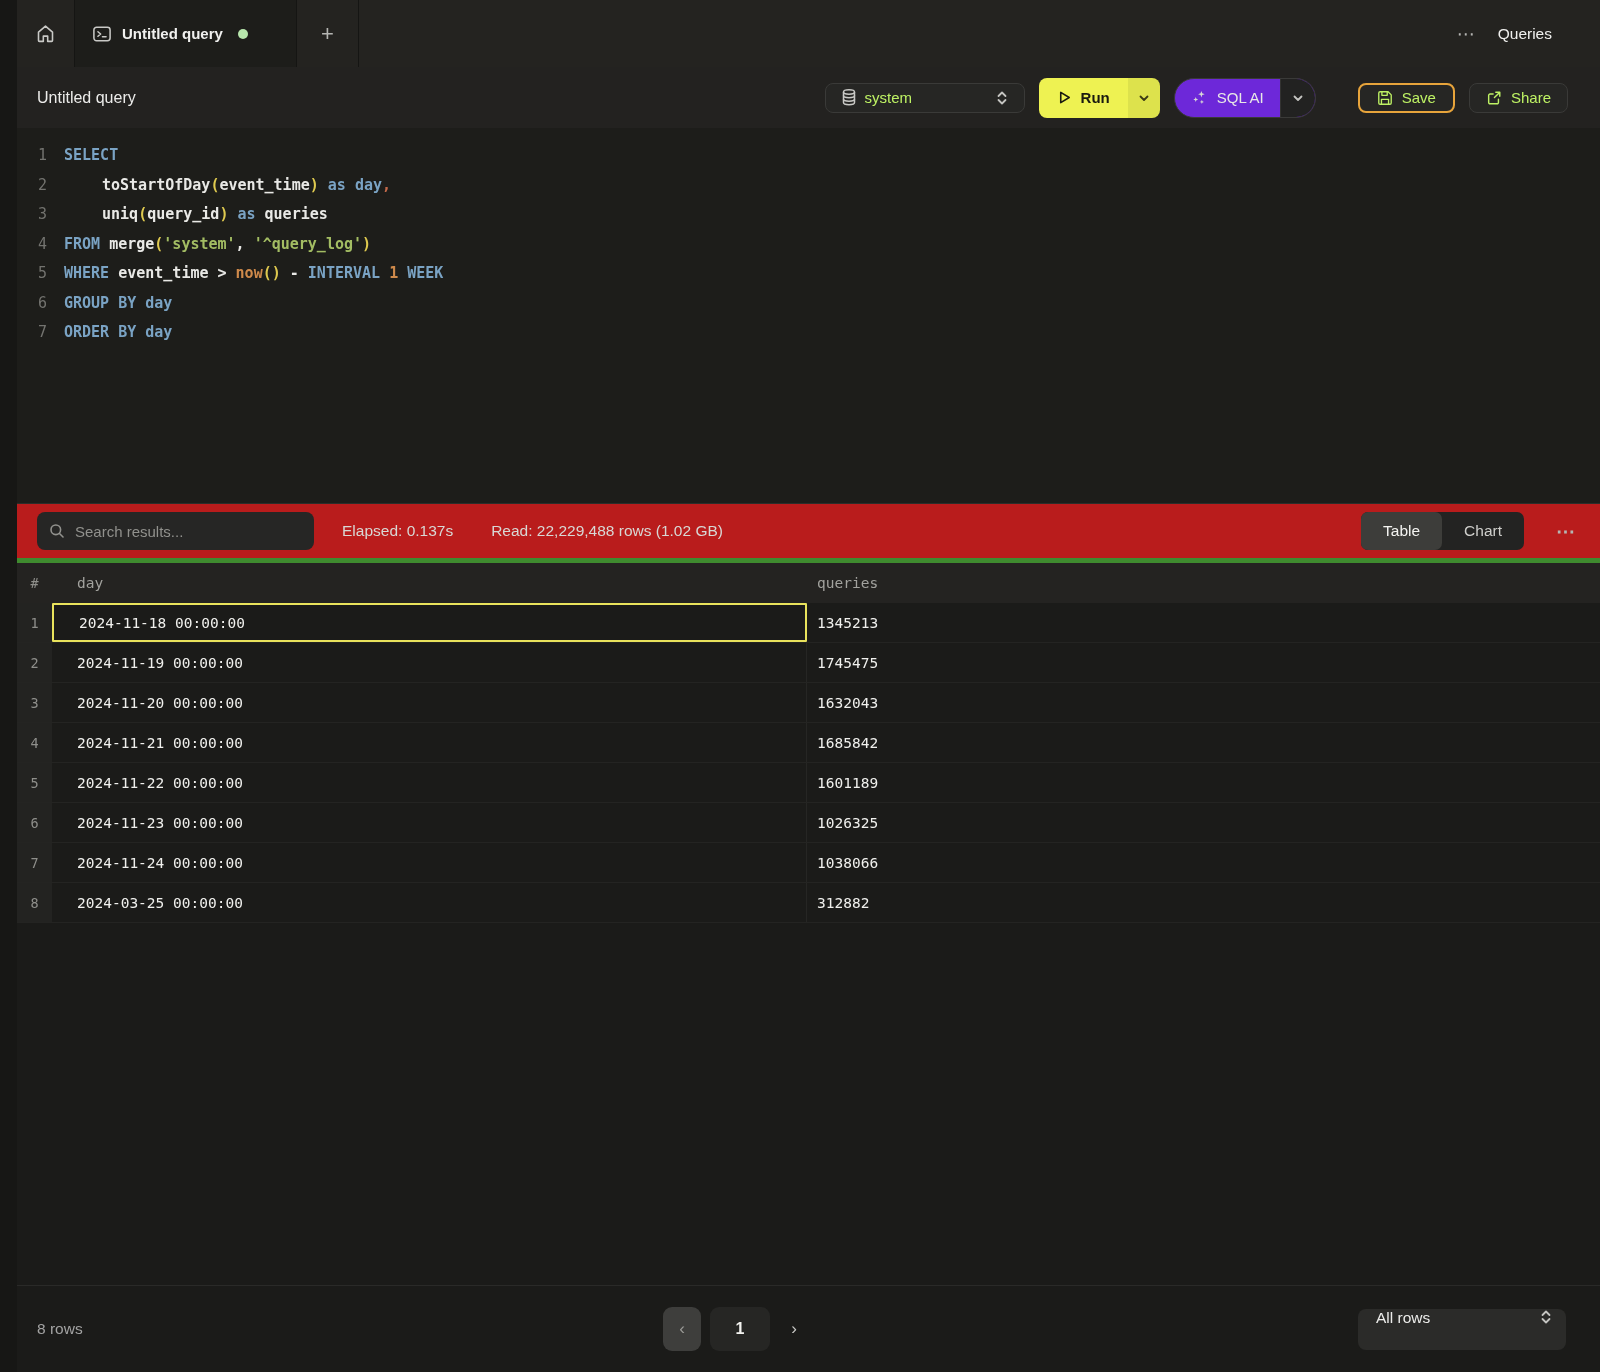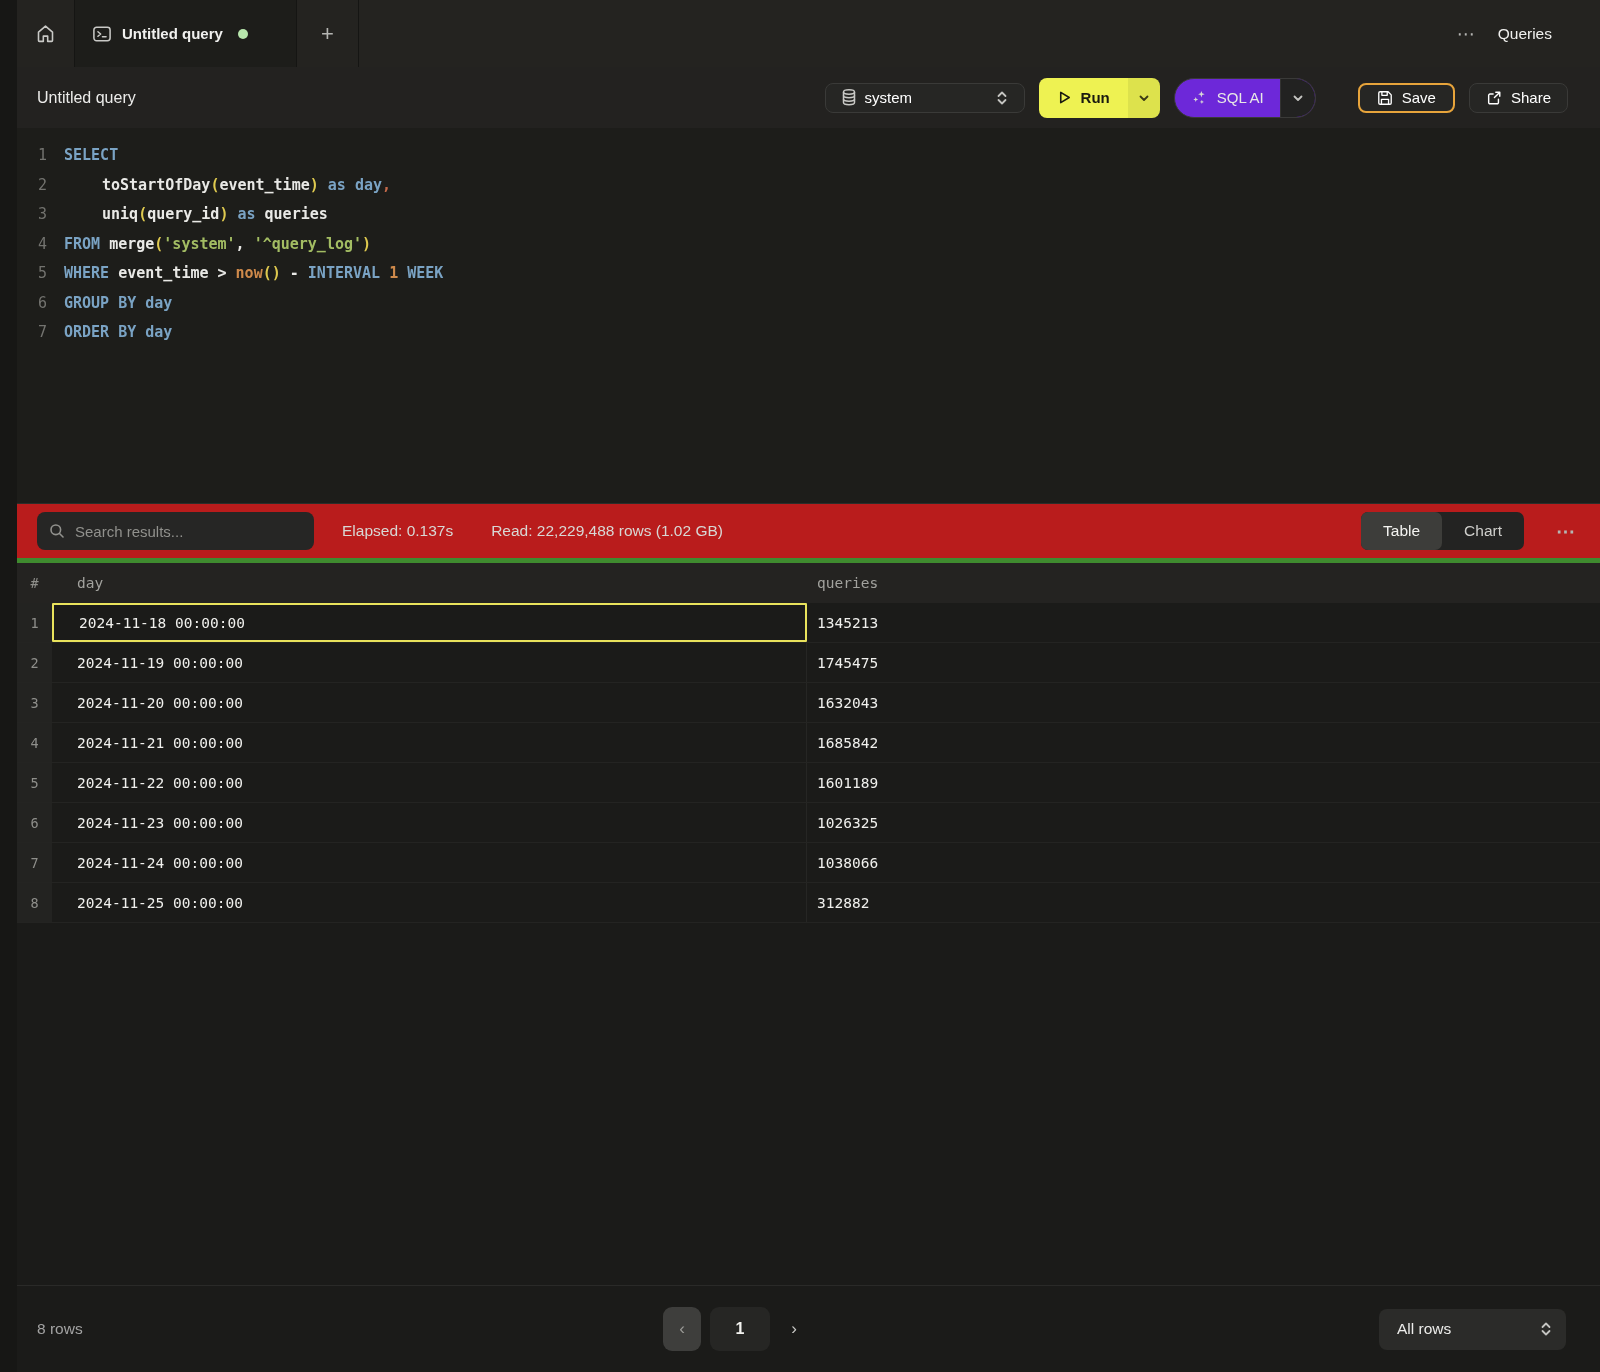--- a/index.html
+++ b/index.html
@@ -24,21 +24,21 @@
   .dots { color:#b5b5b2; font-size:18px; letter-spacing:1px; cursor:pointer; }
   .queries-link { font-size:15.5px; color:#f0f0ee; cursor:pointer; }
 
   
   .toolbar { height:61px; background:#232220; display:flex; align-items:center;
              padding:0 32px 0 20px; flex:none; }
   .query-title { font-size:16px; color:#ececea; }
   .toolbar-actions { margin-left:auto; display:flex; align-items:center; gap:14px; }
   .btn { display:flex; align-items:center; gap:9px; height:30px; padding:0 16px;
          border-radius:8px; background:#262624; border:1px solid #3a3a38;
-         font-size:15px; color:#ffffff; cursor:pointer; white-space:nowrap; }
+         font-size:15px; color:#bef264; cursor:pointer; white-space:nowrap; }
   .select-db { width:200px; }
   .select-db .updown { margin-left:auto; }
   .split { display:flex; align-items:stretch; height:40px; border-radius:8px; overflow:hidden; cursor:pointer; }
   .split-run { border:none; }
   .run-main { display:flex; align-items:center; gap:9px; padding:0 18px;
               background:var(--run-button,#eef252); color:#1a1a10; font-size:15px; font-weight:700; }
   .run-caret { display:flex; align-items:center; padding:0 10px; background:#dde24c; color:#3a3a14; }
   .split-dark { border:1px solid #3a3a38; border-radius:20px; background:#6d28d9; }
   .sqlai-main { display:flex; align-items:center; gap:9px; padding:0 16px; font-size:15px; color:#e8e8e6; }
   .sqlai-caret { display:flex; align-items:center; padding:0 11px; background:#222221;
@@ -98,22 +98,22 @@
             display:flex; align-items:center; padding:0 34px 0 20px; position:relative; }
   .rowcount { font-size:15.5px; color:#a3a3a3; }
   .pagination { position:absolute; left:646px; top:50%; transform:translateY(-50%);
                 display:flex; align-items:center; gap:9px; }
   .page-btn { height:44px; border-radius:9px; display:flex; align-items:center;
               justify-content:center; cursor:pointer; font-size:17px; }
   .pg-prev { width:38px; background:#3e3e3c; color:#9b9b98; }
   .pg-current { width:60px; background:#262624; color:#f2f2ef; font-weight:700; font-size:16px; }
   .pg-next { width:30px; background:transparent; color:#c8c8c5; }
   .footer-right { margin-left:auto; }
-  .rows-select { width:187px; height:41px; background:#2b2b29; border-radius:8px;
-                 display:flex; align-items:center; padding:0 14px 0 18px;
+  .rows-select { width:208px; height:41px; background:#2b2b29; border-radius:8px;
+                 display:flex; padding:0 14px 0 18px;
                  font-size:15.5px; color:#ececea; cursor:pointer; }
   .rows-select .updown { margin-left:auto; color:#c4c4c1; }
   .updown { color:#c4c4c1; display:flex; }
   svg { display:block; }
 </style>
 </head>
 <body>
 
 <div class="app">
   <div class="left-rail"></div>
@@ -297,21 +297,21 @@
             <div class="tcell daycol">2024-11-23 00:00:00</div>
             <div class="tcell qcol">1026325</div>
           </div>
           <div class="trow">
             <div class="tcell numcol">7</div>
             <div class="tcell daycol">2024-11-24 00:00:00</div>
             <div class="tcell qcol">1038066</div>
           </div>
           <div class="trow">
             <div class="tcell numcol">8</div>
-            <div class="tcell daycol">2024-11-25 00:00:00</div>
+            <div class="tcell daycol">2024-03-25 00:00:00</div>
             <div class="tcell qcol">312882</div>
           </div>
         </div>
     </div>
     <div class="table-filler"></div>
 
     <div class="footer">
       <span class="rowcount">8 rows</span>
       <div class="pagination">
         <div class="page-btn pg-prev">‹</div>

